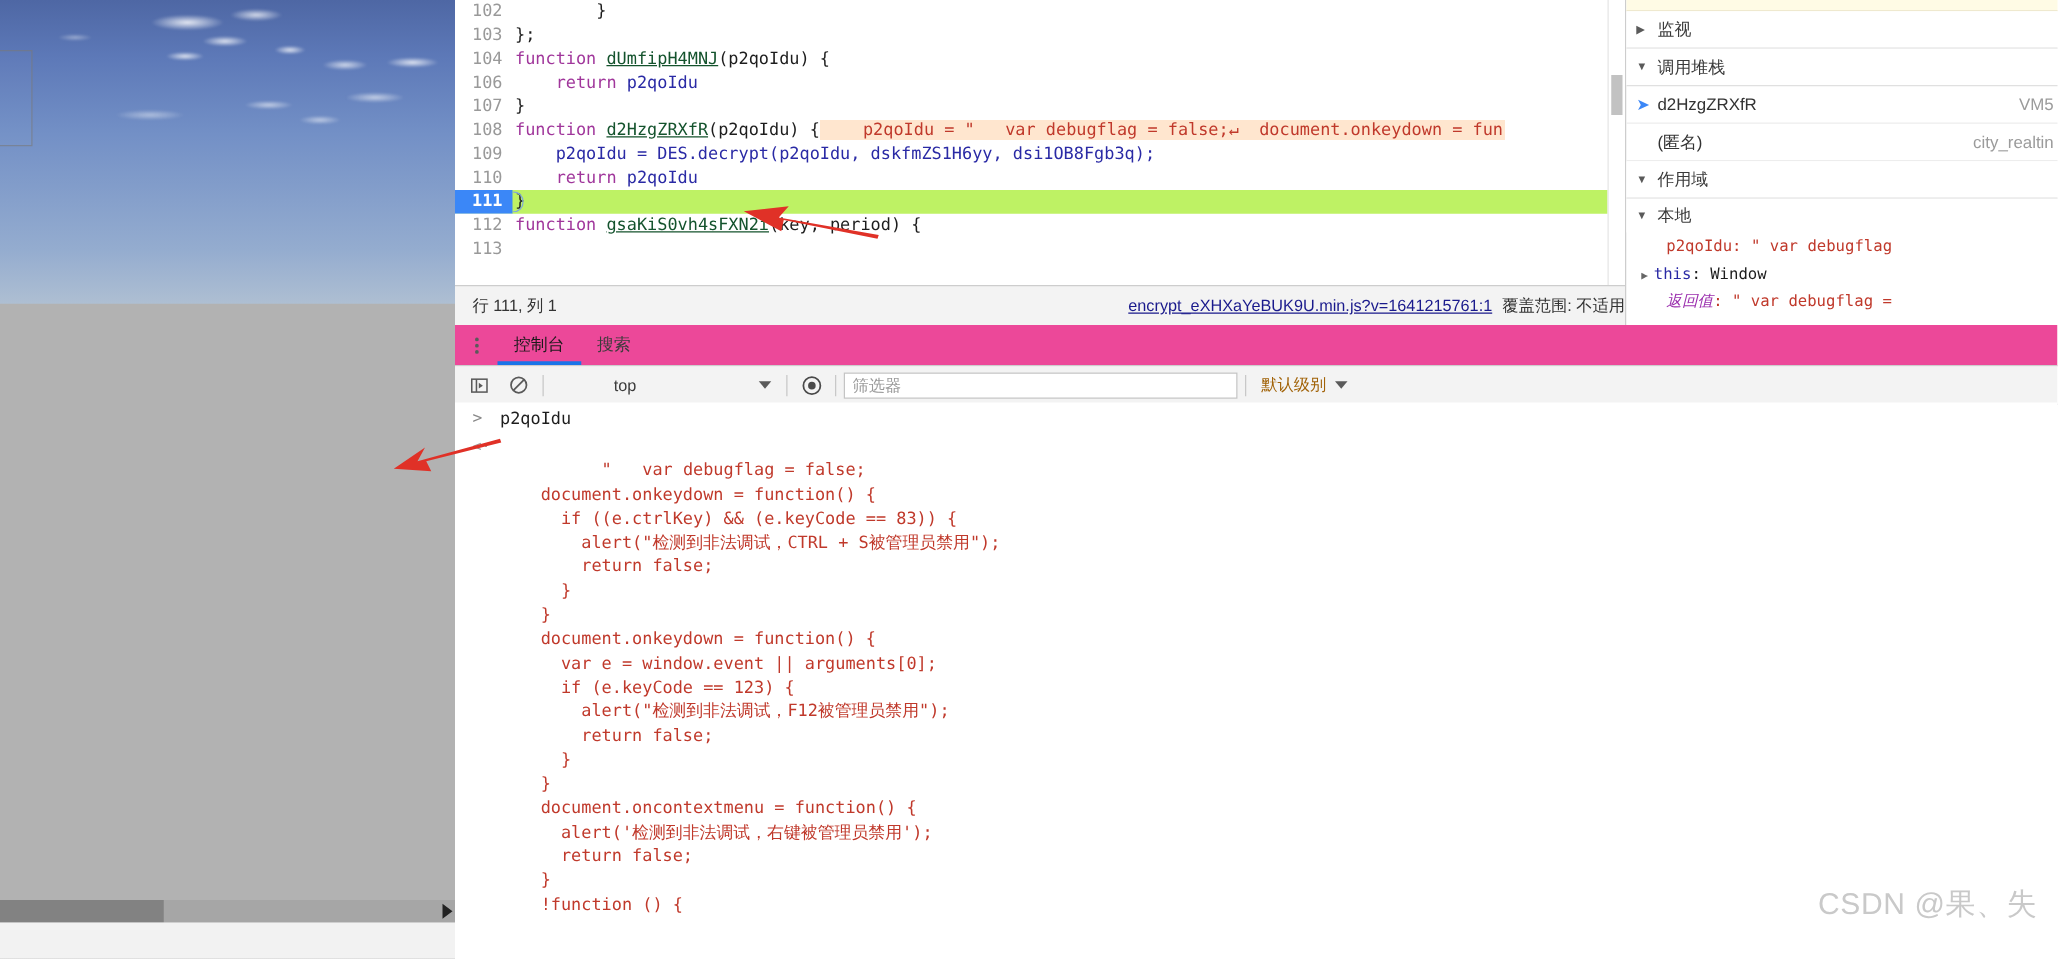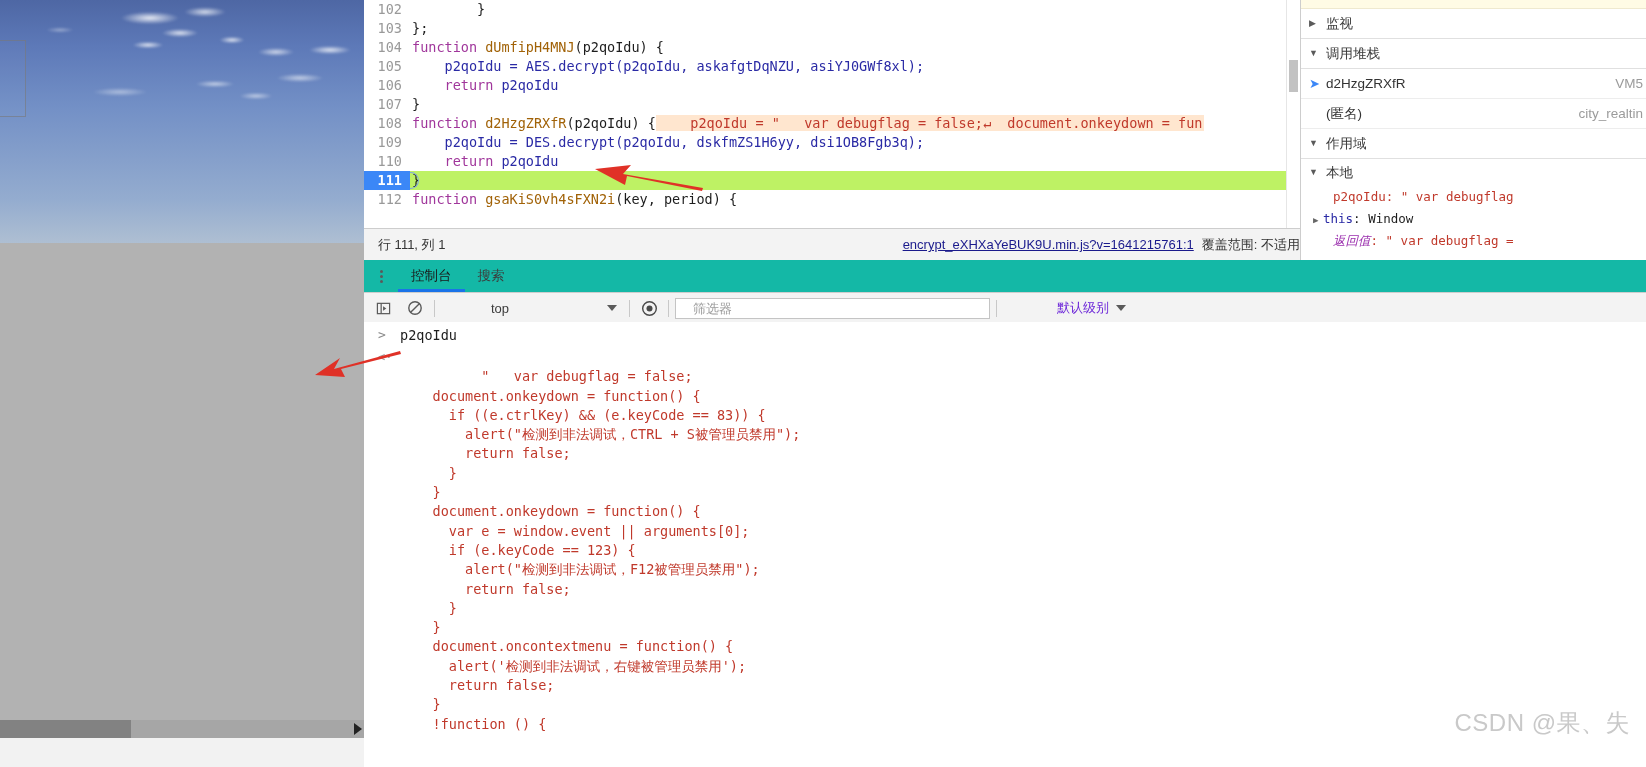--- a/index.html
+++ b/index.html
@@ -129,21 +129,21 @@
     background: #3b87f7;
     color: #fff;
     font-weight: bold;
     border-radius: 0;
   }
   .code-line.current .codetxt::before {
     content: "";
   }
   .codetxt { padding-left: 2px; }
   .kw  { color: #a0369b; }
-  .fn  { color: #a16207; }
+  .fn  { color: #14532d; text-decoration: underline; }
   .var { color: #2a2aa5; }
   .pl  { color: #1d1d1d; }
   .tip {
     background: #ffe6cf;
     color: #c0392b;
     padding: 0 2px;
   }
   .cursor-pill {
     position: absolute; left: 46px; top: 1px;
     width: 9px; height: 17px;
@@ -263,21 +263,21 @@
   }
 
   
   .drawer {
     position: absolute; left: 0; top: 260px; right: 0; bottom: 0;
     background: #fff;
   }
   .drawer-tabs {
     display: flex; align-items: center;
     height: 32px;
-    background: #14b8a6;
+    background: #ec4899;
     border-bottom: 1px solid #cdcdcd;
     padding-left: 6px;
   }
   .kebab {
     width: 22px; display: flex; flex-direction: column;
     align-items: center; justify-content: center; gap: 2px;
     margin-right: 6px; cursor: pointer;
   }
   .kebab i { width: 3px; height: 3px; background: #5a5a5a; border-radius: 50%; display: block; }
   .dtab {
@@ -318,29 +318,29 @@
     border-right: 5px solid transparent;
     border-top: 6px solid #5a5a5a;
   }
   .filter-input {
     flex: 0 0 315px;
     height: 21px;
     border: 1px solid #c4c4c4;
     background: #fff;
     font-size: 13px;
     color: #333;
-    padding: 0 17px;
+    padding: 0 6px;
     box-sizing: border-box;
     font-family: "Liberation Sans", sans-serif;
   }
   .filter-input::placeholder { color: #9a9a9a; }
   .level-select {
     display: flex; align-items: center; gap: 7px;
     height: 24px; padding: 0 6px;
-    font-size: 13px; color: #6d28d9; cursor: pointer; margin-left: 48px;
+    font-size: 13px; color: #a16207; cursor: pointer;
   }
 
   .console-body {
     position: absolute; left: 0; right: 0; top: 62px; bottom: 0;
     overflow: hidden;
     background: #fff;
   }
   .console-msg {
     position: relative;
     padding-left: 14px;
@@ -395,21 +395,20 @@
     <div class="desktop-bottom"></div>
   </div>
 
   <div class="devtools">
 
     <div class="sources">
       <div class="code-area" id="code-area">
           <div class="code-line"><span class="ln">102</span><span class="codetxt"><span class="pl">        }</span></span></div>
           <div class="code-line"><span class="ln">103</span><span class="codetxt"><span class="pl">};</span></span></div>
           <div class="code-line"><span class="ln">104</span><span class="codetxt"><span class="kw">function </span><span class="fn">dUmfipH4MNJ</span><span class="pl">(p2qoIdu) {</span></span></div>
-          <div class="code-line"><span class="ln">105</span><span class="codetxt"><span class="var">    p2qoIdu = AES.decrypt(p2qoIdu, askafgtDqNZU, asiYJ0GWf8xl);</span></span></div>
           <div class="code-line"><span class="ln">106</span><span class="codetxt"><span class="pl">    </span><span class="kw">return</span><span class="var"> p2qoIdu</span></span></div>
           <div class="code-line"><span class="ln">107</span><span class="codetxt"><span class="pl">}</span></span></div>
           <div class="code-line"><span class="ln">108</span><span class="codetxt"><span class="kw">function </span><span class="fn">d2HzgZRXfR</span><span class="pl">(p2qoIdu) {</span><span class="tip">    p2qoIdu = "   var debugflag = false;↵  document.onkeydown = fun</span></span></div>
           <div class="code-line"><span class="ln">109</span><span class="codetxt"><span class="var">    p2qoIdu = DES.decrypt(p2qoIdu, dskfmZS1H6yy, dsi1OB8Fgb3q);</span></span></div>
           <div class="code-line"><span class="ln">110</span><span class="codetxt"><span class="pl">    </span><span class="kw">return</span><span class="var"> p2qoIdu</span></span></div>
           <div class="code-line current"><span class="ln">111</span><span class="codetxt"><span class="pl">}</span></span><span class="cursor-pill"></span></div>
           <div class="code-line"><span class="ln">112</span><span class="codetxt"><span class="kw">function </span><span class="fn">gsaKiS0vh4sFXN2i</span><span class="pl">(key, period) {</span></span></div>
           <div class="code-line"><span class="ln">113</span><span class="codetxt"><span class="pl"></span></span></div>
         </div>
 

